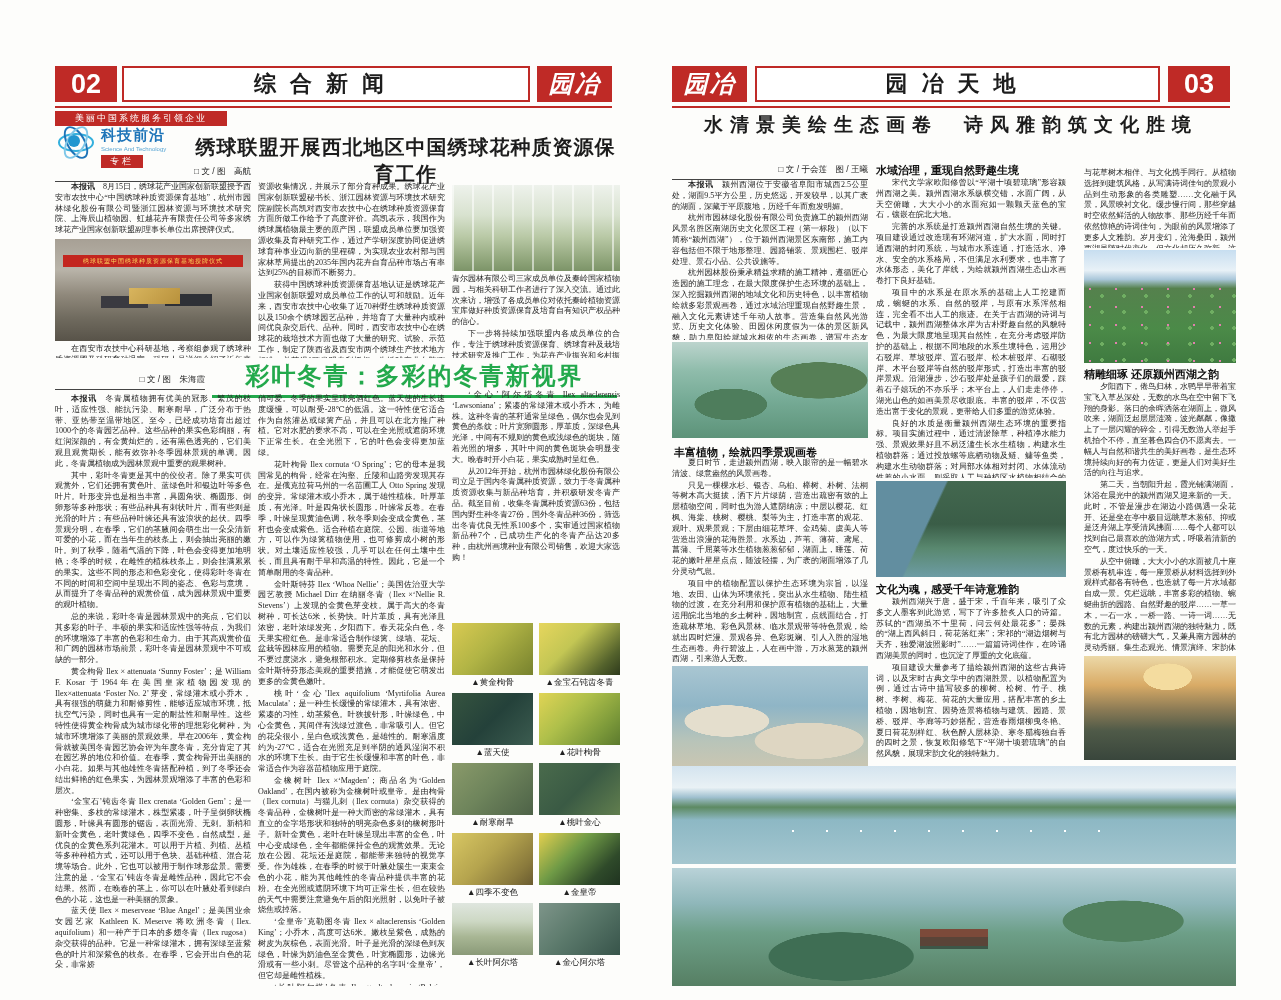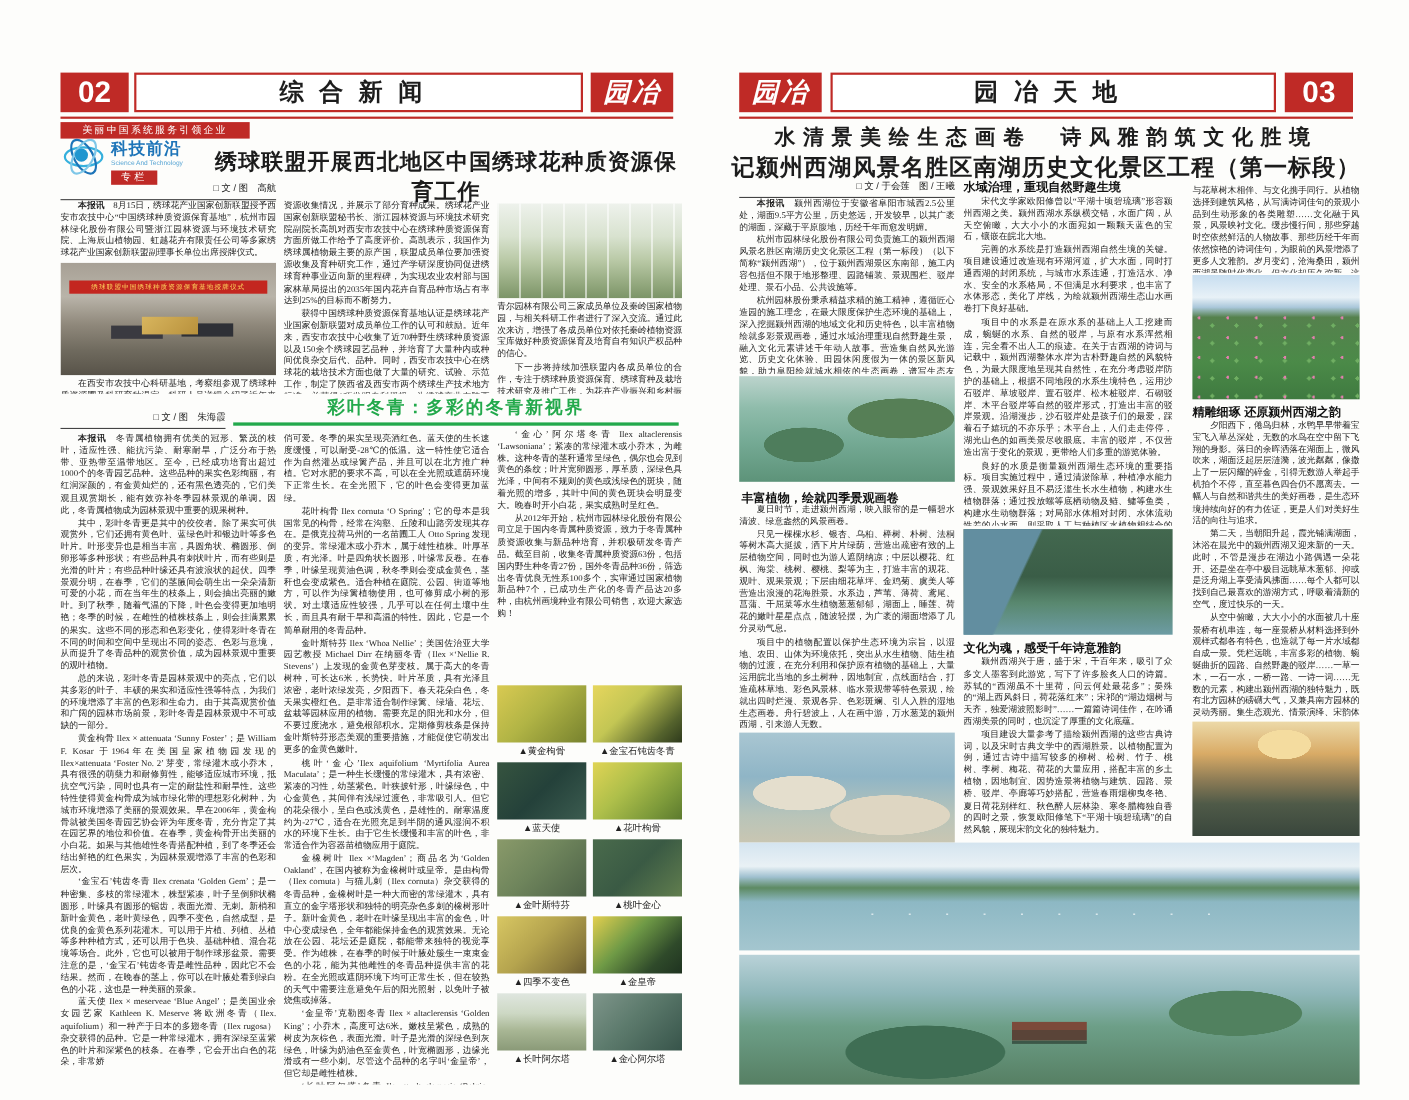--- a/index.html
+++ b/index.html
@@ -35,21 +35,21 @@
   .logotxt{display:flex;flex-direction:column;gap:1px;padding-top:2px;}
   .logotitle{color:#1d74b8;font-weight:bold;font-size:15px;font-family:"Liberation Sans",sans-serif;letter-spacing:1px;}
   .logosub{color:#5aa6d4;font-size:6px;font-family:"Liberation Sans",sans-serif;}
   .logobadge{margin-top:2px;width:42px;height:13px;background:#bf2a26;color:#fff;font-size:9px;
     display:flex;align-items:center;justify-content:center;letter-spacing:3px;
     font-family:"Liberation Sans",sans-serif;}
 
   
   .headline1{position:absolute;top:74px;left:152px;right:8px;text-align:center;font-size:20px;
     font-weight:bold;font-family:"Liberation Sans","DejaVu Sans",sans-serif;letter-spacing:1px;}
-  .headline-green{position:absolute;top:300px;left:170px;right:8px;text-align:center;font-size:16px;
+  .headline-green{position:absolute;top:300px;left:170px;right:8px;text-align:center;font-size:24px;
     font-weight:bold;color:#23a94c;font-family:"Liberation Sans",sans-serif;letter-spacing:2px;
     border-bottom:3px solid #23a94c;padding-bottom:3px;}
   .subtitle-script{position:absolute;top:52px;left:0;right:0;text-align:center;font-size:19px;
     font-weight:bold;letter-spacing:7px;font-family:"DejaVu Serif","Liberation Serif",serif;}
   .headline-right{position:absolute;top:78px;left:0;right:0;text-align:center;font-size:21px;
     font-weight:bold;font-family:"Liberation Sans",sans-serif;letter-spacing:1px;}
   .byline{position:absolute;font-size:8.5px;color:#222;border-bottom:1px solid #444;
     padding-bottom:3px;font-family:"Liberation Sans",sans-serif;text-align:right;}
 
   
@@ -204,21 +204,21 @@
         <figure class="gal-item">
           <div class="photo gal-ph g3 fl"></div>
           <figcaption class="gal-cap">▲蓝天使</figcaption>
         </figure>
         <figure class="gal-item">
           <div class="photo gal-ph g4"></div>
           <figcaption class="gal-cap">▲花叶枸骨</figcaption>
         </figure>
         <figure class="gal-item">
           <div class="photo gal-ph g5 fl"></div>
-          <figcaption class="gal-cap">▲金叶斯特芬</figcaption>
+          <figcaption class="gal-cap">▲耐寒耐旱</figcaption>
         </figure>
         <figure class="gal-item">
           <div class="photo gal-ph g6 fl"></div>
           <figcaption class="gal-cap">▲桃叶金心</figcaption>
         </figure>
         <figure class="gal-item">
           <div class="photo gal-ph g7"></div>
           <figcaption class="gal-cap">▲四季不变色</figcaption>
         </figure>
         <figure class="gal-item">
@@ -236,21 +236,20 @@
       </div>
   </div>
 
   <div class="page" id="page-right">
     <div class="hbox mast" style="left:12px;width:75px;">园冶</div>
     <div class="hbar" style="left:95px;right:82px;">园冶天地</div>
     <div class="hbox pagenum" style="right:12px;width:62px;">03</div>
     <div class="hrule" style="left:12px;right:12px;"></div>
 
     <div class="subtitle-script">水清景美绘生态画卷　诗风雅韵筑文化胜境</div>
-    <div class="headline-right">记颍州西湖风景名胜区南湖历史文化景区工程（第一标段）</div>
     <div class="byline" style="top:104px;left:12px;width:196px;">□ 文 / 于会莲　图 / 王曦</div>
 
     <div class="colbox" style="left:12px;top:120px;width:196px;height:160px;">
         <div class="para"><b>本报讯</b>　颍州西湖位于安徽省阜阳市城西2.5公里处，湖面9.5平方公里，历史悠远，开发较早，以其广袤的湖面，深藏于平原腹地，历经千年而愈发明媚。</div>
         <div class="para">杭州市园林绿化股份有限公司负责施工的颍州西湖风景名胜区南湖历史文化景区工程（第一标段）（以下简称“颍州西湖”），位于颍州西湖景区东南部，施工内容包括但不限于地形整理、园路铺装、景观围栏、驳岸处理、景石小品、公共设施等。</div>
         <div class="para">杭州园林股份秉承精益求精的施工精神，遵循匠心造园的施工理念，在最大限度保护生态环境的基础上，深入挖掘颍州西湖的地域文化和历史特色，以丰富植物绘就多彩景观画卷，通过水域治理重现自然野趣生景，融入文化元素讲述千年动人故事。营造集自然风光游览、历史文化体验、田园休闲度假为一体的景区新风貌，助力阜阳绘就城水相依的生态画卷，谱写生态友好、生活宜居的城市新篇章。</div>
       </div>
     <div class="photo ph-aerial-green" style="position:absolute;left:12px;top:282px;width:196px;height:96px;margin:0;"></div>
     <div class="subhead" style="position:absolute;left:12px;top:383px;width:196px;margin:2px;">丰富植物，绘就四季景观画卷</div>
     <div class="colbox" style="left:12px;top:398px;width:196px;height:204px;">

